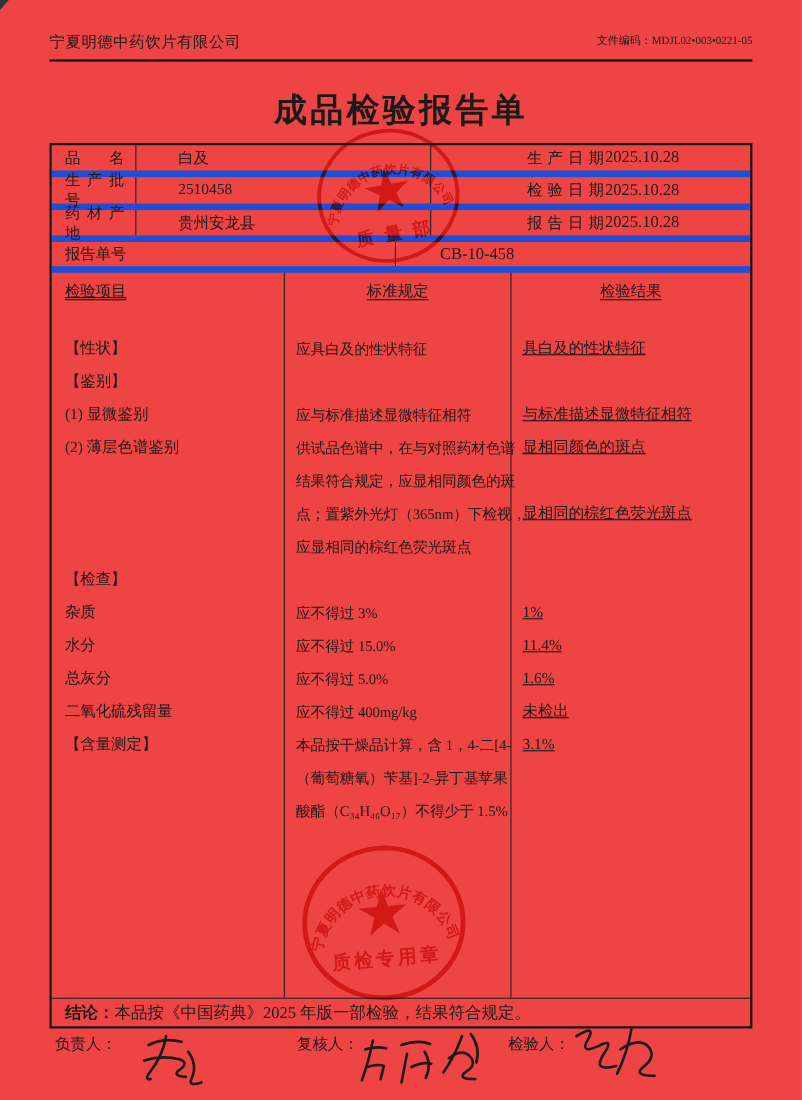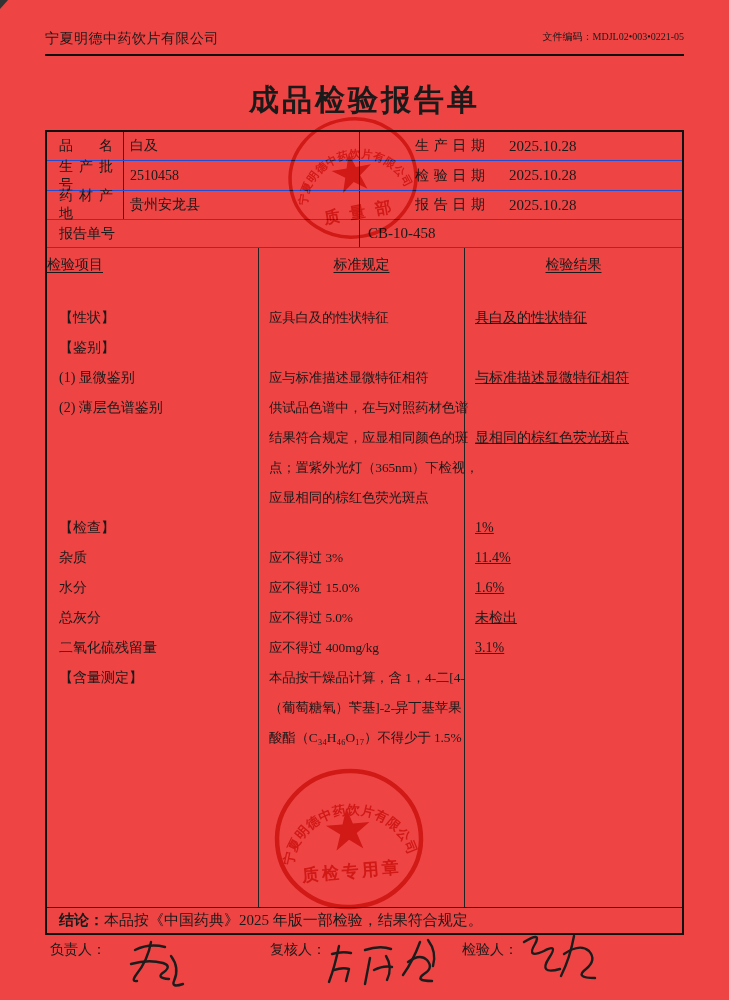--- a/index.html
+++ b/index.html
@@ -12,38 +12,38 @@
   .corner-speck{position:absolute;left:0;top:0;width:0;height:0;
     border-top:9px solid #333;border-right:8px solid transparent;}
   
   .hdr-company{position:absolute;left:45px;top:30px;font-size:14px;letter-spacing:.5px;}
   .hdr-code{position:absolute;right:45px;top:30px;font-size:10px;}
   .hdr-rule{position:absolute;left:45px;top:54px;width:639px;height:2px;background:#111;}
   .doc-title{position:absolute;left:45px;top:80px;width:639px;text-align:center;
     font-size:30px;font-weight:bold;letter-spacing:3px;}
   
   .tbl{position:absolute;left:45px;top:130px;width:639px;height:805px;border:2px solid #111;}
-  .irow{position:relative;display:flex;border-bottom:1px solid #1d4ed8;font-size:14px;}
+  .irow{position:relative;display:flex;border-bottom:6px solid #1d4ed8;font-size:14px;gap:32px;}
   .irow .c1{width:77px;border-right:1px solid #222;padding:0 10px 0 12px;display:flex;align-items:center;}
   .irow .c1 span{width:100%;text-align:justify;text-align-last:justify;}
   .irow .c2{width:236px;border-right:1px solid #222;padding-left:6px;display:flex;align-items:center;}
   .irow .c3{flex:1;display:flex;align-items:center;padding-left:10px;}
   .irow .l2{width:70px;margin-left:45px;text-align:justify;text-align-last:justify;font-size:14px;}
-  .irow .v2{margin-left:24px;font-size:15px;}
+  .irow .v2{margin-left:1px;font-size:15px;}
   .irow.r4 .cL{width:313px;border-right:1px solid #222;padding-left:12px;display:flex;align-items:center;}
   .irow.r4 .cR{flex:1;padding-left:8px;display:flex;align-items:center;font-size:15px;}
   
   .body3{position:relative;height:660px;border-bottom:1px solid #222;display:flex;}
   .bcol{position:relative;height:100%;}
   .bcol.k1{width:212px;border-right:1px solid #222;}
   .bcol.k2{width:206px;border-right:1px solid #222;}
   .bcol.k3{flex:1;}
   .bhead{position:absolute;top:8px;left:0;right:0;font-size:14px;}
   .bhead span{text-decoration:underline;text-underline-offset:3px;}
-  .k1 .bhead{}
+  .k1 .bhead{padding-left:12px;text-decoration:underline;}
   .k2 .bhead,.k3 .bhead{text-align:center;}
   .blines{position:absolute;left:0;right:0;top:55px;}
   .bline{height:30px;line-height:30px;white-space:nowrap;font-size:14px;}
   .k1 .bline{padding-left:12px;}
   .k2 .bline{padding-left:10px;font-size:13.4px;letter-spacing:-.1px;}
   .k3 .bline{padding-left:10px;text-decoration:underline;}
   
   .concl{height:25px;display:flex;align-items:center;padding-left:12px;font-size:15px;white-space:nowrap;}
   .concl b{font-weight:bold;}
   
@@ -148,20 +148,21 @@
             <div class="bline">（葡萄糖氧）苄基]-2-异丁基苹果</div>
             <div class="bline">酸酯（C₃₄H₄₆O₁₇）不得少于 1.5%</div>
           </div>
       </div>
       <div class="bcol k3">
         <div class="bhead"><span>检验结果</span></div>
         <div class="blines">
             <div class="bline">具白及的性状特征</div>
             <div class="bline"></div>
             <div class="bline">与标准描述显微特征相符</div>
+            <div class="bline">显相同颜色的斑点</div>
             <div class="bline"></div>
             <div class="bline">显相同的棕红色荧光斑点</div>
             <div class="bline"></div>
             <div class="bline"></div>
             <div class="bline">1%</div>
             <div class="bline">11.4%</div>
             <div class="bline">1.6%</div>
             <div class="bline">未检出</div>
             <div class="bline">3.1%</div>
             <div class="bline"></div>

